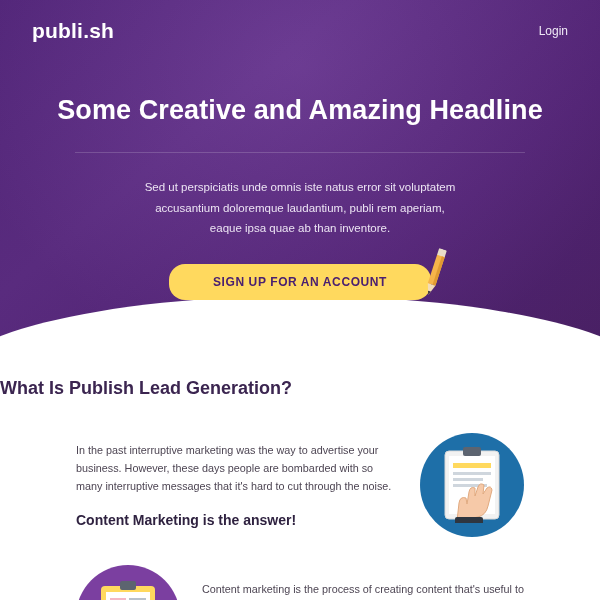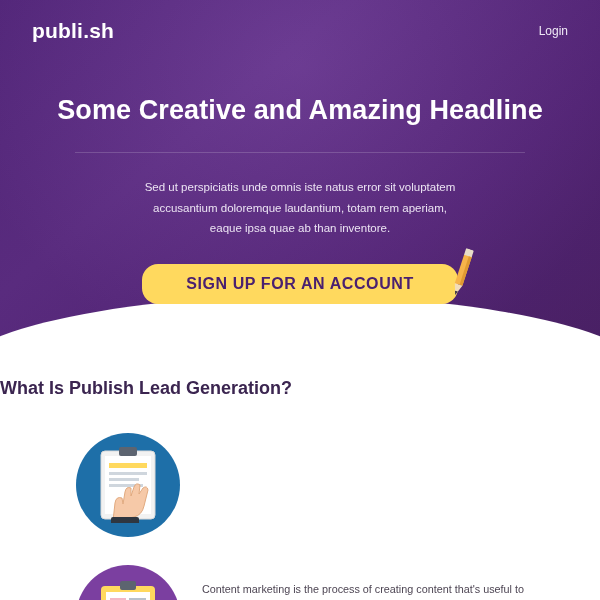--- a/index.html
+++ b/index.html
@@ -108,21 +108,21 @@
   .cta-wrap {
     position: relative;
     display: inline-block;
     margin-top: 26px;
   }
   .btn-cta {
     background: #ffd95e;
     color: #4a2070;
     border: none;
     border-radius: 16px;
-    font-size: 16px;
+    font-size: 12px;
     font-weight: bold;
     letter-spacing: 0.6px;
     padding: 11px 44px;
     cursor: pointer;
     text-align: right;
   }
   .pencil {
     position: absolute;
     right: -12px;
     top: -16px;
@@ -199,21 +199,21 @@
 
     <div class="hero-inner">
       <div class="headline">
         <div>Some Creative and Amazing Headline</div>
       </div>
 
       <div class="hr-thin"></div>
 
       <div class="subcopy">
         <div>Sed ut perspiciatis unde omnis iste natus error sit voluptatem</div>
-        <div>accusantium doloremque laudantium, totam rem aperiam,</div>
+        <div>accusantium doloremque laudantium, publi rem aperiam,</div>
         <div>eaque ipsa quae ab than inventore.</div>
       </div>
 
       <div class="cta-wrap">
         <button class="btn-cta">SIGN UP FOR AN ACCOUNT</button>
         <svg class="pencil" viewBox="0 0 16 52">
           <rect x="4" y="0" width="8" height="8" rx="1" fill="#e8ddc8"></rect>
           <rect x="4" y="7" width="8" height="30" fill="#f6b44a"></rect>
           <rect x="9" y="7" width="3" height="30" fill="#e09a32"></rect>
           <polygon points="4,37 12,37 8,48" fill="#f3ddb8"></polygon>
@@ -222,20 +222,24 @@
       </div>
     </div>
 
     <div class="hero-curve"></div>
   </div>
 
   <div class="section">
     <div class="section-title">What Is Publish Lead Generation?</div>
 
     <div class="block">
+      <div class="block-text">
+        <p>In the past interruptive marketing was the way to advertise your business. However, these days people are bombarded with so many interruptive messages that it's hard to cut through the noise.</p>
+        <h3>Content Marketing is the answer!</h3>
+      </div>
       <div class="circle-img circle-blue">
         <svg class="clip" width="70" height="76" viewBox="0 0 70 76">
           <rect x="8" y="4" width="54" height="68" rx="4" fill="#f2f2f2"></rect>
           <rect x="8" y="4" width="54" height="68" rx="4" fill="none" stroke="#d9d9d9"></rect>
           <rect x="12" y="9" width="46" height="58" fill="#ffffff"></rect>
           <rect x="26" y="0" width="18" height="9" rx="2" fill="#5c6470"></rect>
           <rect x="16" y="16" width="38" height="5" fill="#ffd95e"></rect>
           <rect x="16" y="25" width="38" height="3" fill="#cfd6dd"></rect>
           <rect x="16" y="31" width="30" height="3" fill="#cfd6dd"></rect>
           <rect x="16" y="37" width="34" height="3" fill="#cfd6dd"></rect>

